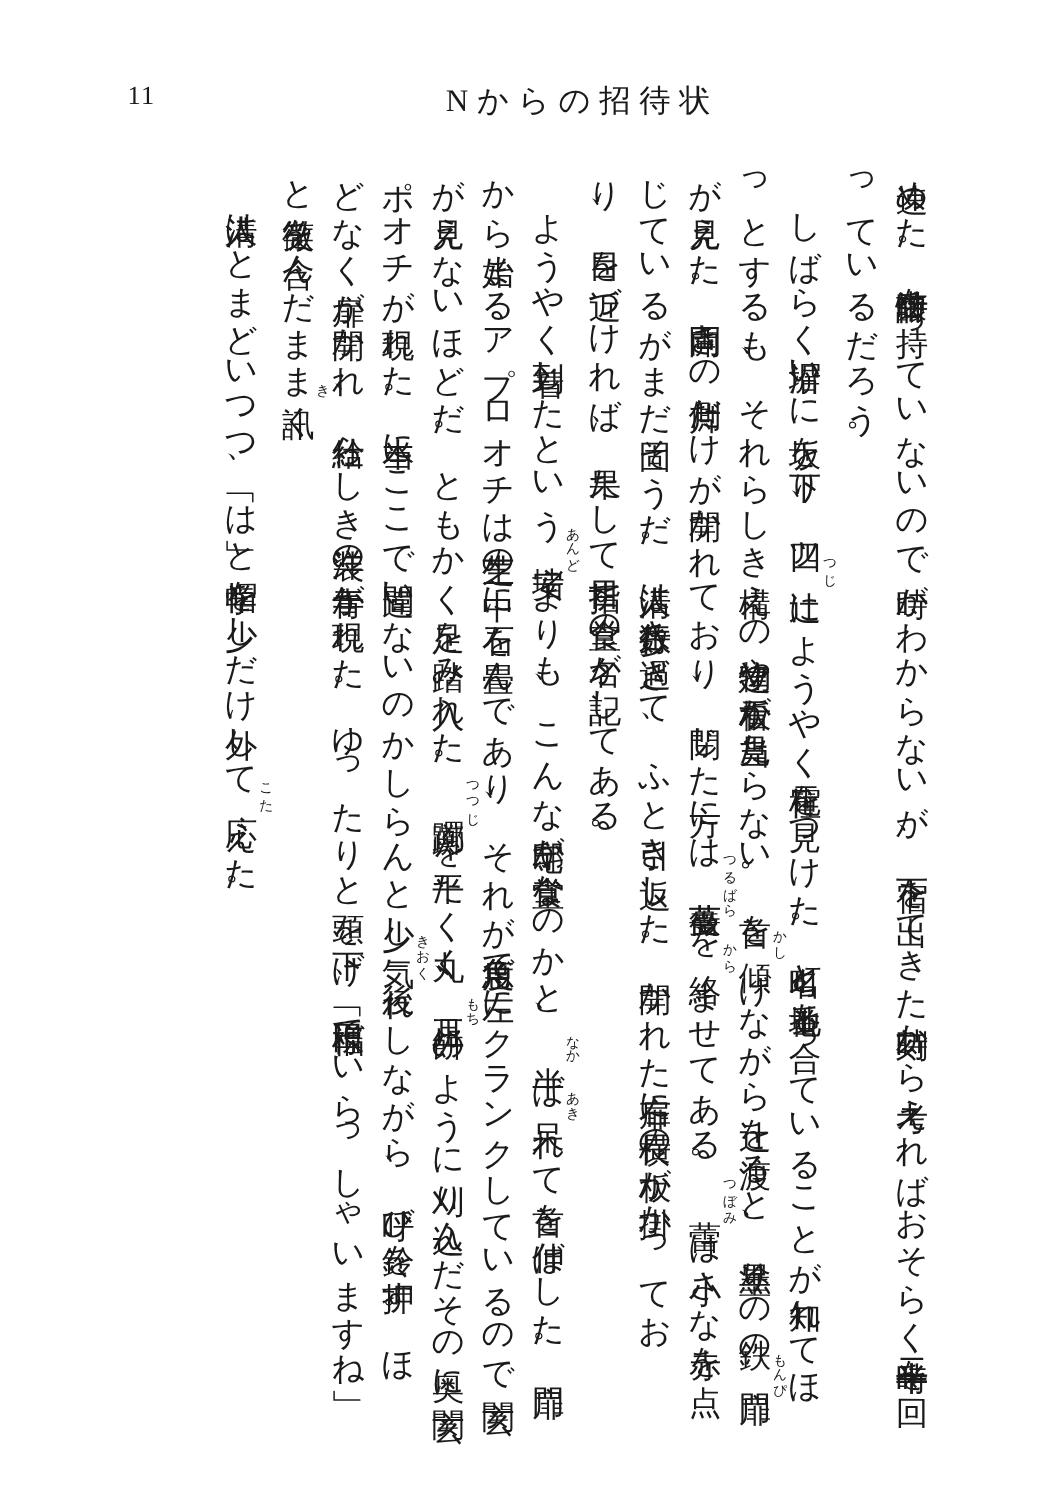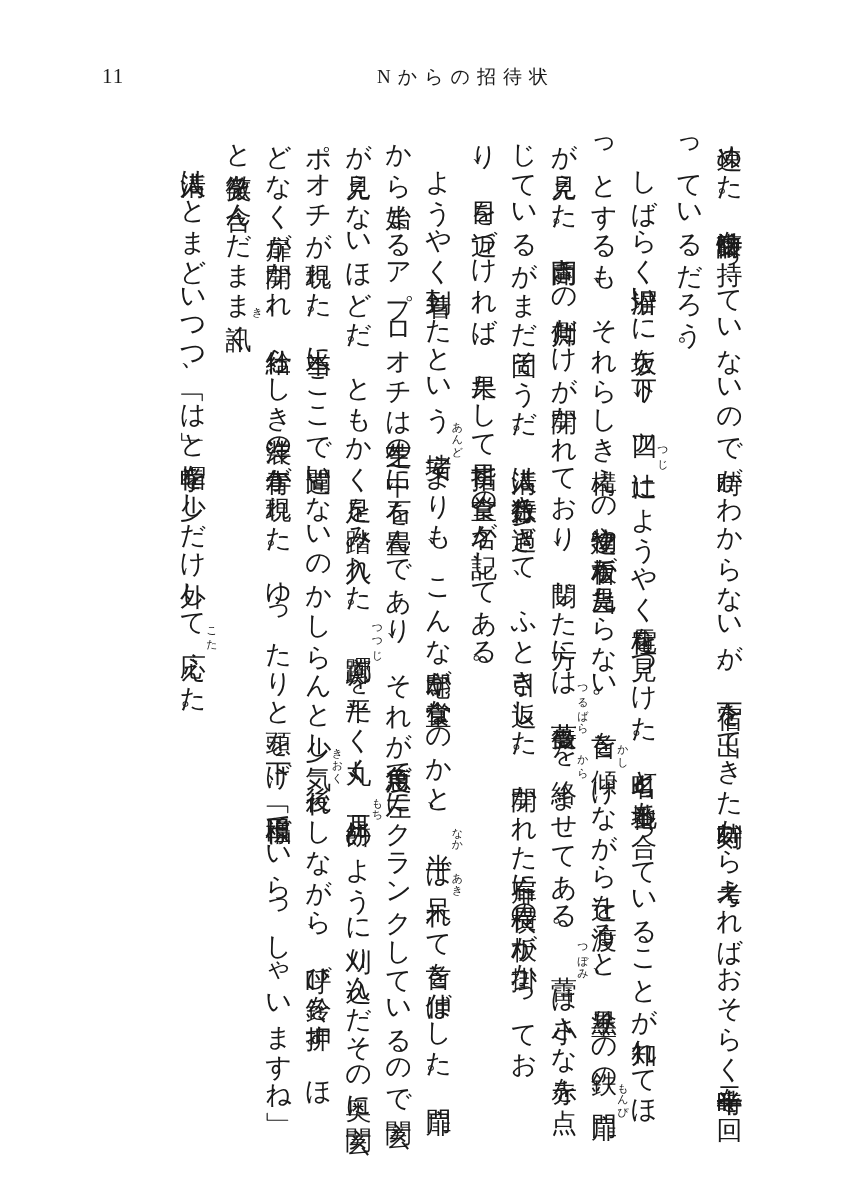--- a/index.html
+++ b/index.html
@@ -30,21 +30,21 @@
     left: 102px;
     top: 2px;
     font-size: 21px;
     letter-spacing: 1px;
   }
   .book-title {
     position: absolute;
     left: 466px;
     top: 2px;
     transform: translateX(-50%);
-    font-size: 19px;
+    font-size: 25px;
     letter-spacing: 7px;
     white-space: nowrap;
   }
   .text-body {
     position: absolute;
     top: 126px;
     right: 92px;
     height: 990px;
     writing-mode: vertical-rl;
     -webkit-writing-mode: vertical-rl;

